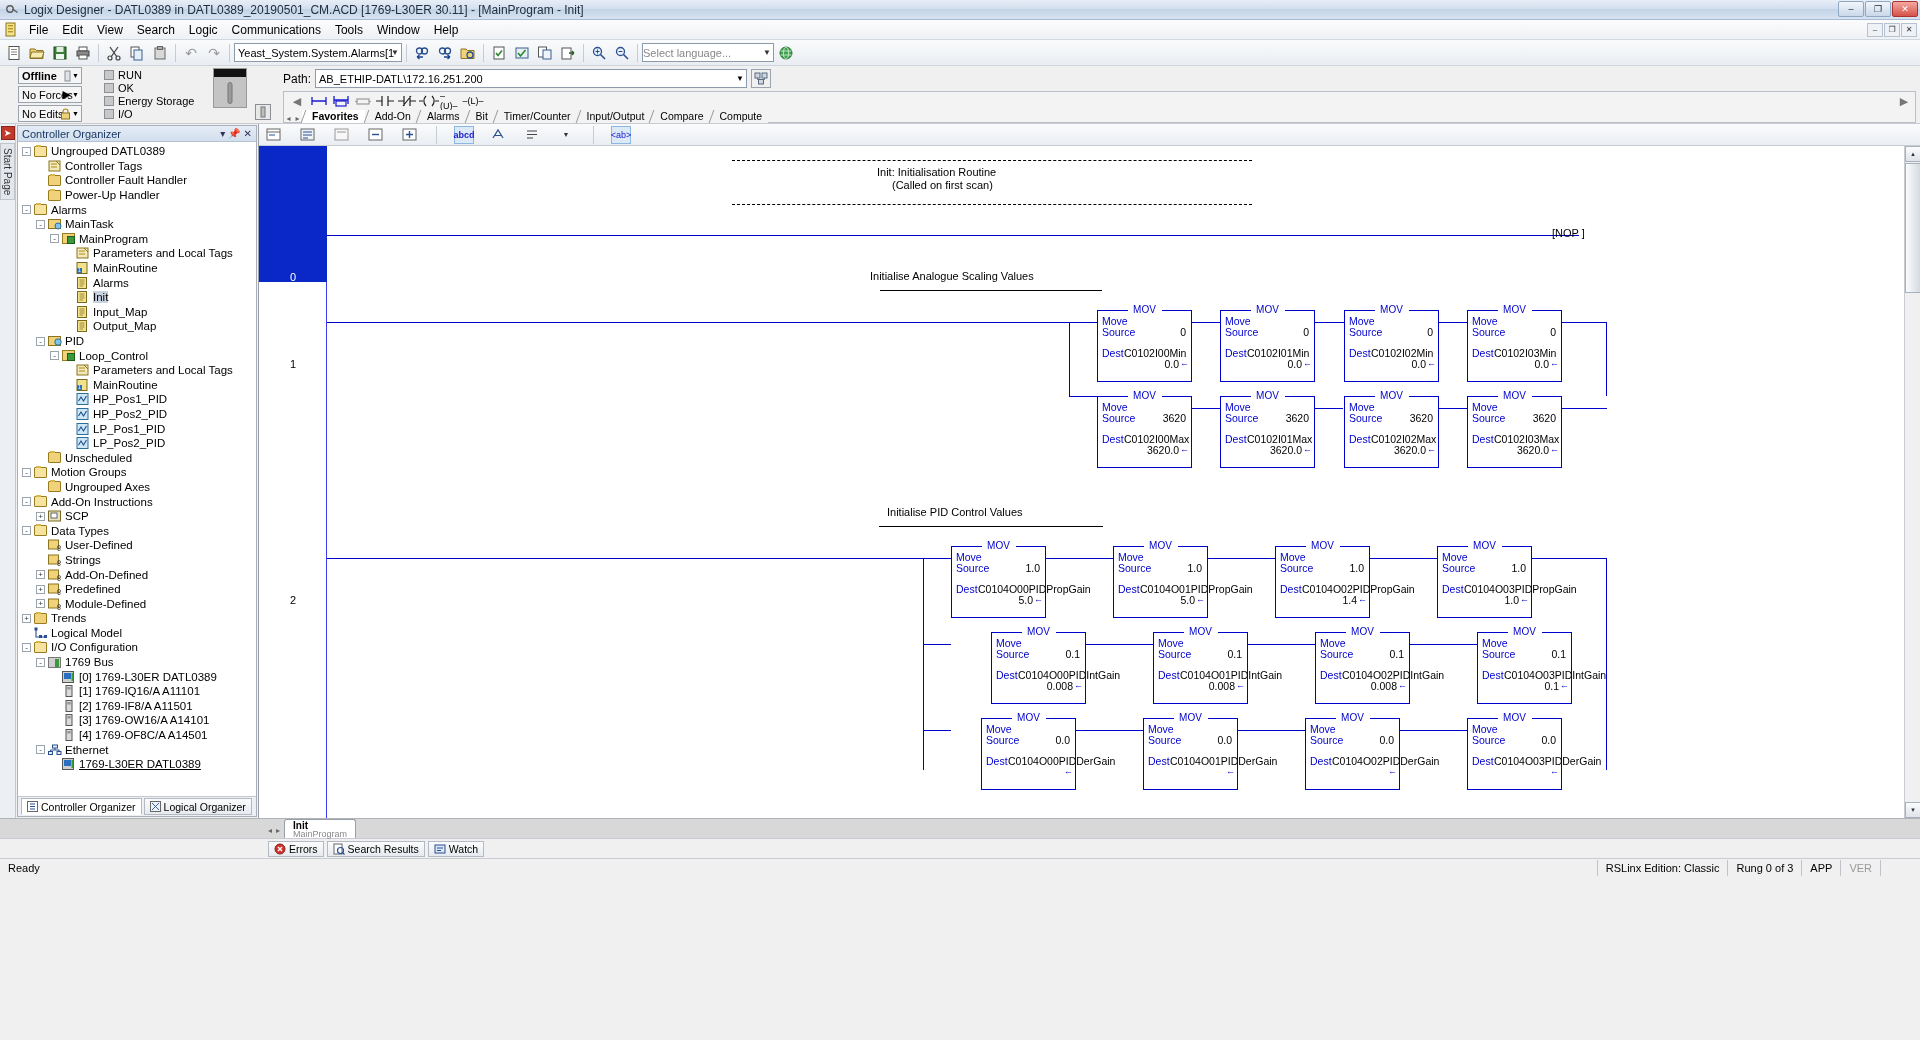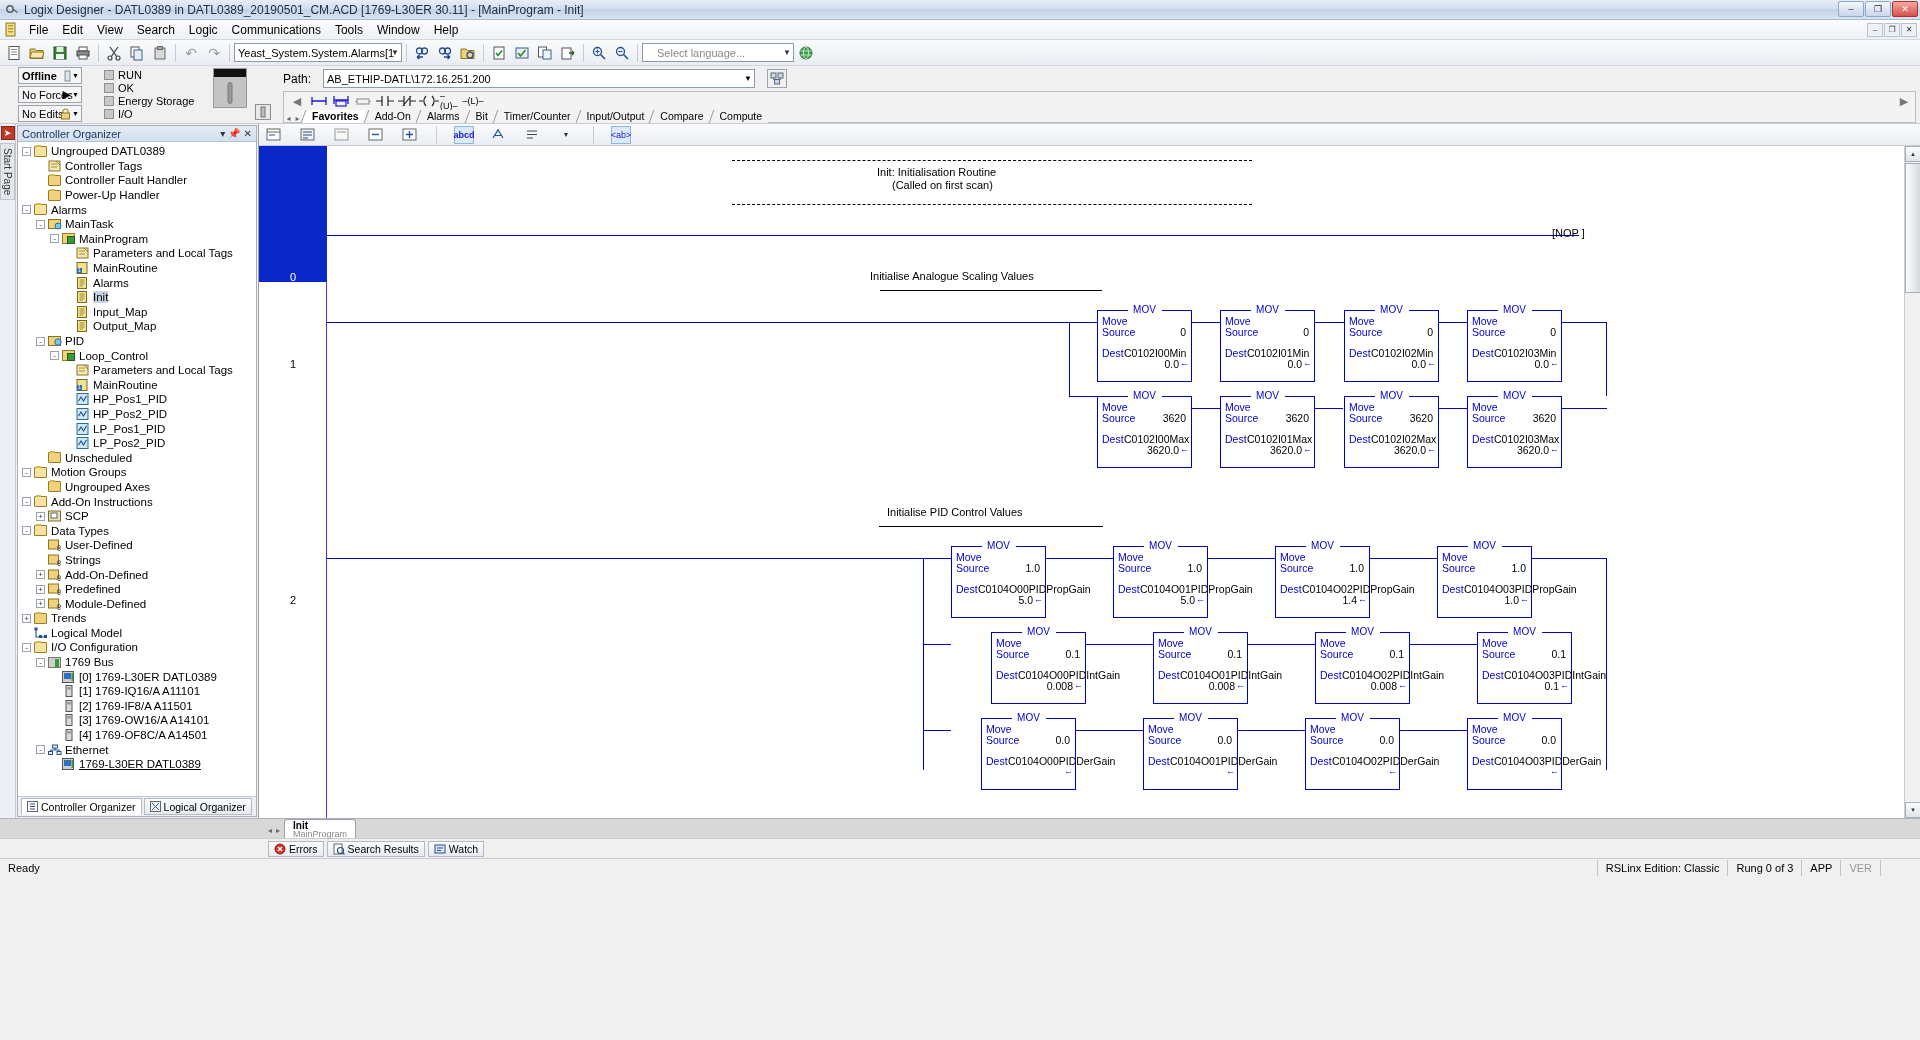--- a/index.html
+++ b/index.html
@@ -73,24 +73,24 @@
   }
   .tbsep { width: 1px; height: 18px; background: #c6ccd4; margin: 0 3px; }
   .tagbox {
     height: 19px; width: 168px;
     border: 1px solid #8d9aab; background: #fff;
     display: flex; align-items: center;
     font-size: 11px; padding-left: 3px; position: relative;
   }
   .tagbox .arrow { position:absolute; right:2px; font-size:8px;color:#333; }
   .langbox {
-    height: 19px; width: 152px;
+    height: 19px; width: 132px;
     border: 1px solid #8d9aab; background: #fff;
     display: flex; align-items: center; color: #888;
-    font-size: 11px; padding-left: 14px; position: relative;
+    font-size: 11px; padding-left: 0; position: relative;
   }
   .langbox .arrow { position:absolute; right:2px; font-size:8px;color:#333; }
   
   #onlinebar {
     height: 58px;
     background: #f0f0f0;
     border-bottom: 1px solid #c8ccd2;
     display: flex;
   }
   #statusblock { width: 100px; padding: 1px 18px; }
@@ -112,21 +112,21 @@
   }
   .chassis { width:34px;height:40px;background:#c4c4c4;border:1px solid #999; position:relative;}
   .chassis .topbar { height:8px;background:#111; }
   .chassis .knob {
     position:absolute; left:50%; top:13px; transform:translateX(-50%);
     width:5px;height:22px;background:#9a9a9a;border-radius:3px;border:1px solid #777;
   }
   #keyblock { width: 22px; padding-top:38px; }
   .keybtn { width:16px;height:16px;border:1px solid #8a8f96;background:#e8e8e8;display:flex;align-items:center;justify-content:center;font-size:9px;}
   #pathblock { flex:1; padding: 3px 4px 0 6px; }
-  .pathrow { display:flex; align-items:center; gap:12px; }
+  .pathrow { display:flex; align-items:center; gap:4px; }
   .pathrow .lbl { font-size:12px; }
   .pathbox {
     flex:0 0 432px; height:19px;border:1px solid #8d9aab;background:#fff;
     display:flex;align-items:center;font-size:11px;padding-left:3px;position:relative;
   }
   .pathbox .arrow{position:absolute;right:2px;font-size:8px;}
   .pathicon{width:20px;height:19px;border:1px solid #9aa3ae;background:#f0f0f0;display:flex;align-items:center;justify-content:center;}
   #instrbar {
     margin-top:3px; border:1px solid #b9bfc7; background:#f3f3f3;
     height:32px; display:flex;flex-direction:column;

